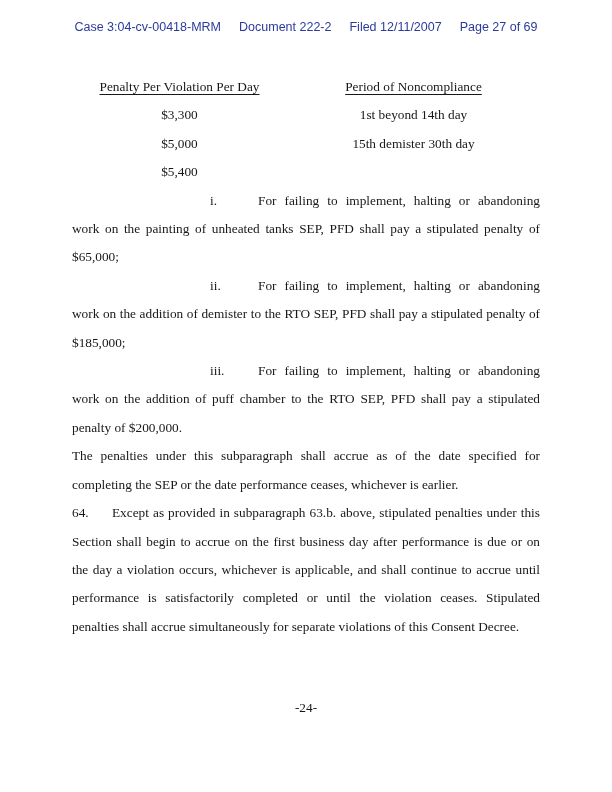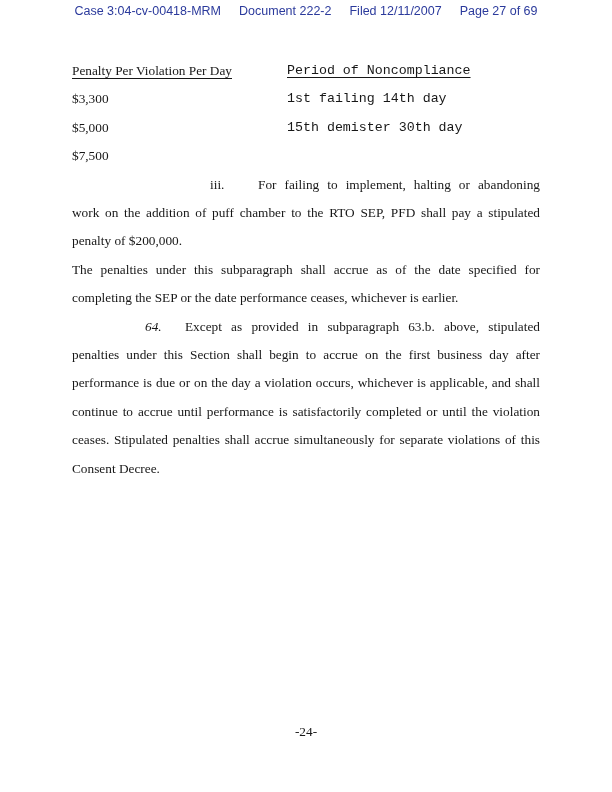--- a/index.html
+++ b/index.html
@@ -6,21 +6,21 @@
   body {
     width: 612px;
     height: 792px;
     background: #ffffff;
     position: relative;
     overflow: hidden;
     font-family: "Liberation Serif", serif;
     color: #171717;
   }
   .stamp-header {
-    padding-top: 4px;
+    padding-top: 20px;
     display: flex;
     justify-content: center;
     gap: 18px;
     font-family: "Liberation Sans", sans-serif;
     font-size: 12.5px;
     color: #2b3a9c;
     white-space: nowrap;
   }
   .content {
     margin: 39px 72px 0 72px;
@@ -29,32 +29,32 @@
   }
   .content p {
     margin: 0;
     text-align: justify;
     text-align-last: left;
   }
   .plabel { display: inline-block; vertical-align: baseline; }
   .lbl-a   { margin-left: 100px; width: 45px; }
   .lbl-b   { margin-left: 103px; width: 53px; }
   .lbl-rom { margin-left: 138px; width: 48px; }
-  .lbl-64  { margin-left: 73px;  width: 40px; font-style: italic; }
+  .lbl-64  {  width: 40px; }
   .penalty-table { margin: 0; }
-  .trow { display: flex; }
+  .trow { display: flex; text-align: center; }
   .tcol1 { width: 215px; flex: none; }
-  .tcol2 { flex: 1; font-family: Liberation Mono, monospace; }
+  .tcol2 { flex: 1; }
   .thead .tcol1 span, .thead .tcol2 span {
     text-decoration: underline;
     text-underline-offset: 3px;
   }
   .page-footer {
     position: absolute;
-    top: 724px;
+    top: 700px;
     left: 0;
     width: 612px;
     text-align: center;
     font-size: 13.3px;
   }
 </style>
 </head>
 <body>
 
 <div class="stamp-header">
@@ -67,33 +67,35 @@
 <div class="content">
 
 
   <div class="penalty-table">
     <div class="trow thead">
       <div class="tcol1"><span>Penalty Per Violation Per Day</span></div>
       <div class="tcol2"><span>Period of Noncompliance</span></div>
     </div>
     <div class="trow">
       <div class="tcol1">$3,300</div>
-      <div class="tcol2">1st failing 14th day</div>
+      <div class="tcol2">1st beyond 14th day</div>
     </div>
     <div class="trow">
       <div class="tcol1">$5,000</div>
       <div class="tcol2">15th demister 30th day</div>
     </div>
     <div class="trow">
-      <div class="tcol1">$7,500</div>
+      <div class="tcol1">$5,400</div>
     </div>
   </div>
 
 
+  <p><span class="plabel lbl-rom">i.</span><span>For failing to implement, halting or abandoning work on the painting of unheated tanks SEP, PFD shall pay a stipulated penalty of $65,000;</span></p>
 
+  <p><span class="plabel lbl-rom">ii.</span><span>For failing to implement, halting or abandoning work on the addition of demister to the RTO SEP, PFD shall pay a stipulated penalty of $185,000;</span></p>
 
   <p><span class="plabel lbl-rom">iii.</span><span>For failing to implement, halting or abandoning work on the addition of puff chamber to the RTO SEP, PFD shall pay a stipulated penalty of $200,000.</span></p>
 
   <p>The penalties under this subparagraph shall accrue as of the date specified for completing the SEP or the date performance ceases, whichever is earlier.</p>
 
   <p><span class="plabel lbl-64">64.</span><span>Except as provided in subparagraph 63.b. above, stipulated penalties under this Section shall begin to accrue on the first business day after performance is due or on the day a violation occurs, whichever is applicable, and shall continue to accrue until performance is satisfactorily completed or until the violation ceases.  Stipulated penalties shall accrue simultaneously for separate violations of this Consent Decree.</span></p>
 
 </div>
 
 <div class="page-footer">-24-</div>

